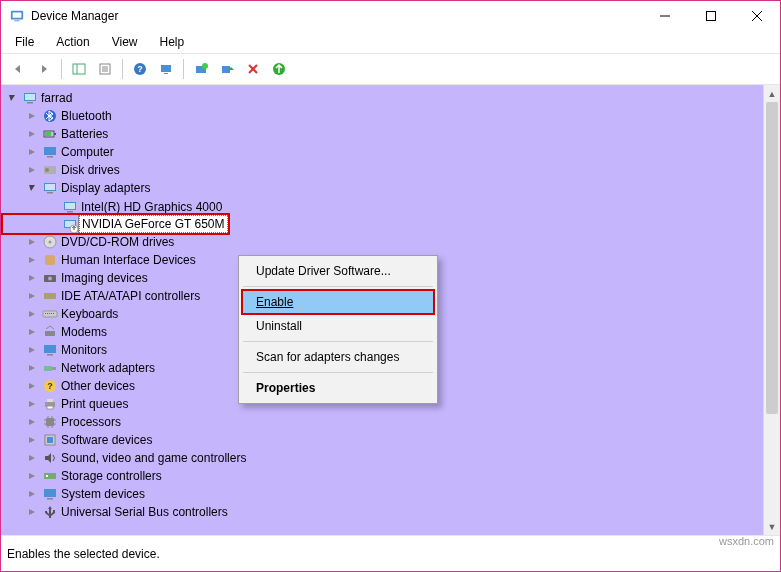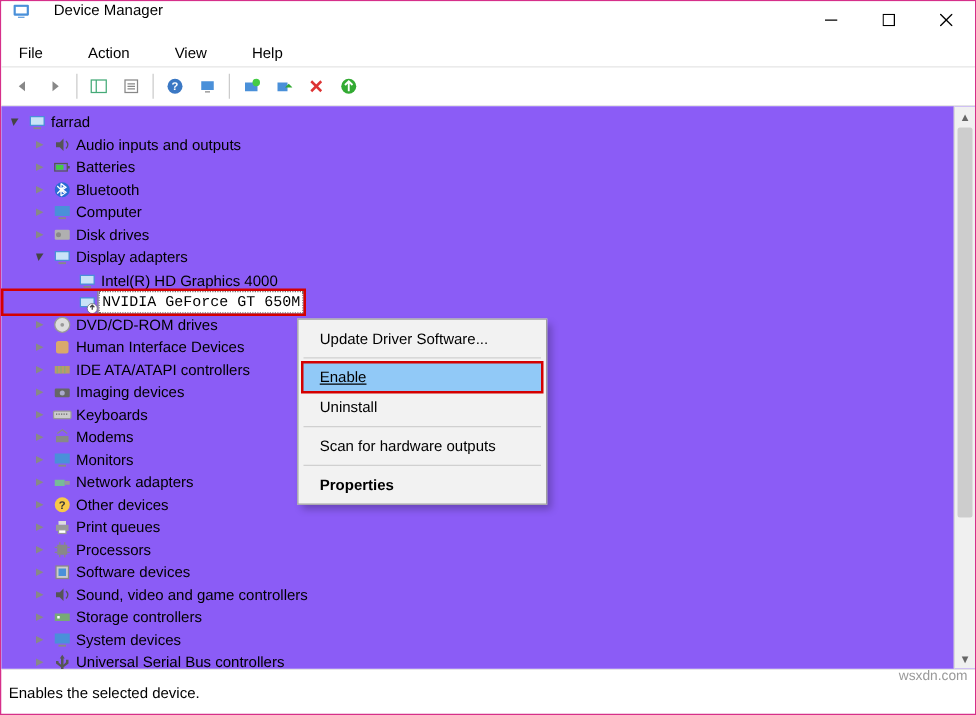--- a/index.html
+++ b/index.html
@@ -11,34 +11,34 @@
     height: 572px;
     border: 1px solid #d62f8a;
     display: flex;
     flex-direction: column;
     overflow: hidden;
     position: relative;
   }
   .titlebar {
     height: 30px;
     display: flex;
+    align-items: center;
     padding: 0 0 0 8px;
     background: #fff;
-    gap: 12px;
   }
   .titlebar .app-icon { width: 16px; height: 16px; margin-right: 6px; display:flex; align-items:center; justify-content:center;}
   .titlebar .title { flex: 1; font-size: 12px; }
   .titlebar .win-buttons { display: flex; }
   .titlebar .win-btn { width: 46px; height: 30px; display:flex; align-items:center; justify-content:center; font-size: 14px; }
-  .menubar { display:flex; gap: 20px; padding: 2px 6px; background:#fff; }
+  .menubar { display:flex; gap: 6px; padding: 2px 6px; background:#fff; }
   .menubar .menu-item { padding: 2px 8px; }
   .toolbar { display:flex; align-items:center; gap: 4px; padding: 4px 6px; border-top:1px solid #e5e5e5; border-bottom:1px solid #e5e5e5; background:#fff; }
   .tool-btn { width: 22px; height: 22px; border:1px solid transparent; display:flex; align-items:center; justify-content:center; border-radius:2px;}
   .tool-sep { width:1px; height:20px; background:#ccc; margin:0 2px; }
-  .content { flex:1; display:flex; position:relative; overflow:hidden; background:#8b5cf6; }
+  .content { flex:1; display:flex; position:relative; overflow:hidden; background:#c4b5fd; }
   .tree { flex:1; overflow-y:auto; padding: 4px 2px 4px 2px; position:relative; }
   .scrollbar {
     width: 17px; background:#f0f0f0; border-left:1px solid #d9d9d9;
     display:flex; flex-direction:column; align-items:center;
   }
   .scrollbar .arrow { height:17px; width:100%; display:flex;align-items:center;justify-content:center; color:#666; font-size:9px;}
   .scrollbar .track { flex:1; width:100%; position:relative; }
   .scrollbar .thumb { position:absolute; top:0; left:2px; right:2px; height:75%; background:#cdcdcd; border-radius:2px; }
   .tree-row {
     display:flex; align-items:center; height:18px; padding-left:2px; white-space:nowrap;
@@ -195,25 +195,25 @@
     </div>
 
     <div class="tree-row indent-1">
       <span class="expander">
           <svg width="10" height="10">
             <path d="M2 2 L8 5 L2 8 Z" fill="#888"></path>
           </svg>
         </span>
       <span class="icon-slot">
           <svg width="16" height="16">
-            <path d="M3 6 L6 6 L9 3 L9 13 L6 10 L3 10 Z" fill="#555"></path>
-            <path d="M11 5 Q14 8 11 11" stroke="#555" fill="none"></path>
-          </svg>
-        </span>
-      <span class="label">Audio inputs and outputs</span>
+            <circle cx="8" cy="8" r="6" fill="#2a6bd4"></circle>
+            <path d="M7 3 L11 6 L7 9 L7 3 M7 13 L11 10 L7 7 L7 13 M4 5 L10 11 M4 11 L10 5" stroke="#fff" stroke-width="1" fill="none"></path>
+          </svg>
+        </span>
+      <span class="label">Bluetooth</span>
     </div>
     <div class="tree-row indent-1">
       <span class="expander">
           <svg width="10" height="10">
             <path d="M2 2 L8 5 L2 8 Z" fill="#888"></path>
           </svg>
         </span>
       <span class="icon-slot">
           <svg width="16" height="16">
             <rect x="2" y="5" width="10" height="6" fill="none" stroke="#555"></rect>
@@ -224,34 +224,20 @@
       <span class="label">Batteries</span>
     </div>
     <div class="tree-row indent-1">
       <span class="expander">
           <svg width="10" height="10">
             <path d="M2 2 L8 5 L2 8 Z" fill="#888"></path>
           </svg>
         </span>
       <span class="icon-slot">
           <svg width="16" height="16">
-            <circle cx="8" cy="8" r="6" fill="#2a6bd4"></circle>
-            <path d="M7 3 L11 6 L7 9 L7 3 M7 13 L11 10 L7 7 L7 13 M4 5 L10 11 M4 11 L10 5" stroke="#fff" stroke-width="1" fill="none"></path>
-          </svg>
-        </span>
-      <span class="label">Bluetooth</span>
-    </div>
-    <div class="tree-row indent-1">
-      <span class="expander">
-          <svg width="10" height="10">
-            <path d="M2 2 L8 5 L2 8 Z" fill="#888"></path>
-          </svg>
-        </span>
-      <span class="icon-slot">
-          <svg width="16" height="16">
             <rect x="2" y="3" width="12" height="8" fill="#4a90d9"></rect>
             <rect x="5" y="12" width="6" height="1.5" fill="#888"></rect>
           </svg>
         </span>
       <span class="label">Computer</span>
     </div>
     <div class="tree-row indent-1">
       <span class="expander">
           <svg width="10" height="10">
             <path d="M2 2 L8 5 L2 8 Z" fill="#888"></path>
@@ -285,21 +271,21 @@
       <span class="expander" style="width:14px;"></span>
       <span class="icon-slot">
           <svg width="16" height="16">
             <rect x="2" y="3" width="12" height="8" fill="#4a90d9"></rect>
             <rect x="3" y="4" width="10" height="6" fill="#c9e3f7"></rect>
             <rect x="5" y="12" width="6" height="1.5" fill="#888"></rect>
           </svg>
         </span>
       <span class="label">Intel(R) HD Graphics 4000</span>
     </div>
-    <div class="tree-row indent-2 selected red-highlight" style="width:fit-content;font-family:Liberation Mono, monospace;">
+    <div class="tree-row indent-2 selected red-highlight" style="width:fit-content;">
       <span class="expander" style="width:14px;"></span>
       <span class="icon-slot">
           <svg width="16" height="16">
             <rect x="2" y="3" width="12" height="8" fill="#4a90d9"></rect>
             <rect x="3" y="4" width="10" height="6" fill="#c9e3f7"></rect>
             <circle cx="12" cy="12" r="4" fill="#fff" stroke="#555" stroke-width="0.5"></circle>
             <path d="M10 12 L12 10 L14 12 L12 14 Z" fill="none"></path>
             <path d="M12 9.5 L12 13 M10.3 11 L12 9.3 L13.7 11" stroke="#444" stroke-width="1" fill="none"></path>
           </svg>
         </span>
@@ -334,41 +320,41 @@
         <span class="label">Human Interface Devices</span>
       </div>
     <div class="tree-row indent-1">
         <span class="expander">
           <svg width="10" height="10">
             <path d="M2 2 L8 5 L2 8 Z" fill="#888"></path>
           </svg>
         </span>
         <span class="icon-slot">
           <svg width="16" height="16">
+            <rect x="2" y="5" width="12" height="7" rx="1" fill="#666"></rect>
+            <circle cx="8" cy="8.5" r="2" fill="#aac"></circle>
+          </svg>
+        </span>
+        <span class="label">Imaging devices</span>
+      </div>
+    <div class="tree-row indent-1">
+        <span class="expander">
+          <svg width="10" height="10">
+            <path d="M2 2 L8 5 L2 8 Z" fill="#888"></path>
+          </svg>
+        </span>
+        <span class="icon-slot">
+          <svg width="16" height="16">
             <rect x="2" y="5" width="12" height="6" fill="#b89b6a"></rect>
             <line x1="4" y1="5" x2="4" y2="11" stroke="#8a7"></line>
             <line x1="7" y1="5" x2="7" y2="11" stroke="#8a7"></line>
             <line x1="10" y1="5" x2="10" y2="11" stroke="#8a7"></line>
           </svg>
         </span>
         <span class="label">IDE ATA/ATAPI controllers</span>
-      </div>
-    <div class="tree-row indent-1">
-        <span class="expander">
-          <svg width="10" height="10">
-            <path d="M2 2 L8 5 L2 8 Z" fill="#888"></path>
-          </svg>
-        </span>
-        <span class="icon-slot">
-          <svg width="16" height="16">
-            <rect x="2" y="5" width="12" height="7" rx="1" fill="#666"></rect>
-            <circle cx="8" cy="8.5" r="2" fill="#aac"></circle>
-          </svg>
-        </span>
-        <span class="label">Imaging devices</span>
       </div>
     <div class="tree-row indent-1">
         <span class="expander">
           <svg width="10" height="10">
             <path d="M2 2 L8 5 L2 8 Z" fill="#888"></path>
           </svg>
         </span>
         <span class="icon-slot">
           <svg width="16" height="16">
             <rect x="1" y="5" width="14" height="6" rx="1" fill="#ccc" stroke="#999"></rect>
@@ -542,21 +528,21 @@
         </span>
         <span class="label">Universal Serial Bus controllers</span>
       </div>
 
     <div class="context-menu">
       <div class="cm-item">Update Driver Software...</div>
       <div class="cm-sep"></div>
       <div class="cm-item highlight redbox">Enable</div>
       <div class="cm-item">Uninstall</div>
       <div class="cm-sep"></div>
-      <div class="cm-item">Scan for hardware outputs</div>
+      <div class="cm-item">Scan for adapters changes</div>
       <div class="cm-sep"></div>
       <div class="cm-item bold">Properties</div>
     </div>
 
   </div>
   <div class="scrollbar">
     <div class="arrow">▲</div>
     <div class="track">
         <div class="thumb"></div>
       </div>

